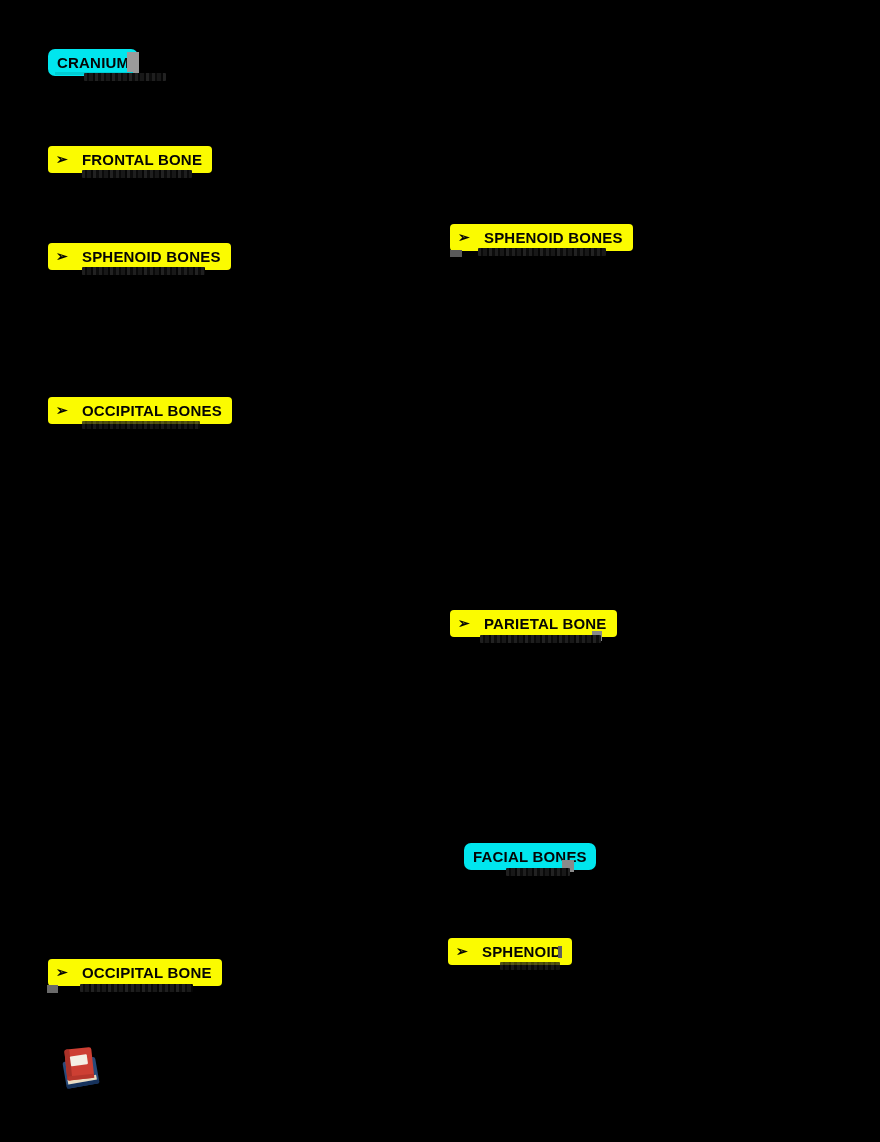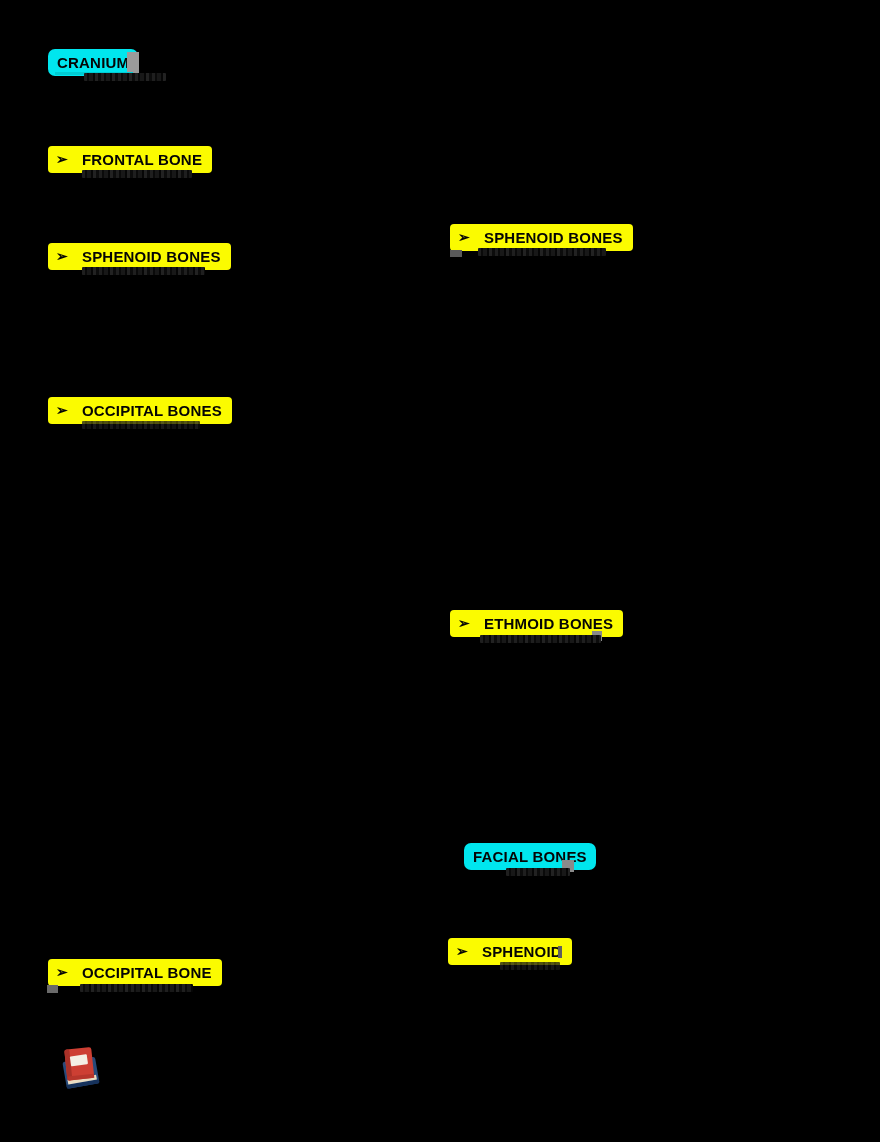--- a/index.html
+++ b/index.html
@@ -91,21 +91,21 @@
 
   <div class="hl yellow" style="left:450px;top:224px;min-width:157px;">
     <span class="arrow">➢</span>
     <span>SPHENOID BONES</span>
   </div>
   <div class="gray" style="left:450px;top:250px;width:12px;height:7px;background:#5a5a5a;"></div>
   <div class="noise" style="left:478px;top:248px;width:128px;"></div>
 
   <div class="hl yellow" style="left:450px;top:610px;min-width:151px;">
     <span class="arrow">➢</span>
-    <span>ETHMOID BONES</span>
+    <span>PARIETAL BONE</span>
   </div>
   <div class="gray" style="left:592px;top:631px;width:10px;height:10px;background:#8a8a8a;"></div>
   <div class="noise" style="left:480px;top:635px;width:121px;"></div>
 
   <div class="hl cyan" style="left:464px;top:843px;">
     <span>FACIAL BONES</span>
   </div>
   <div class="gray" style="left:562px;top:860px;width:12px;height:12px;background:#8a8a8a;"></div>
   <div class="noise" style="left:506px;top:868px;width:64px;"></div>
 

